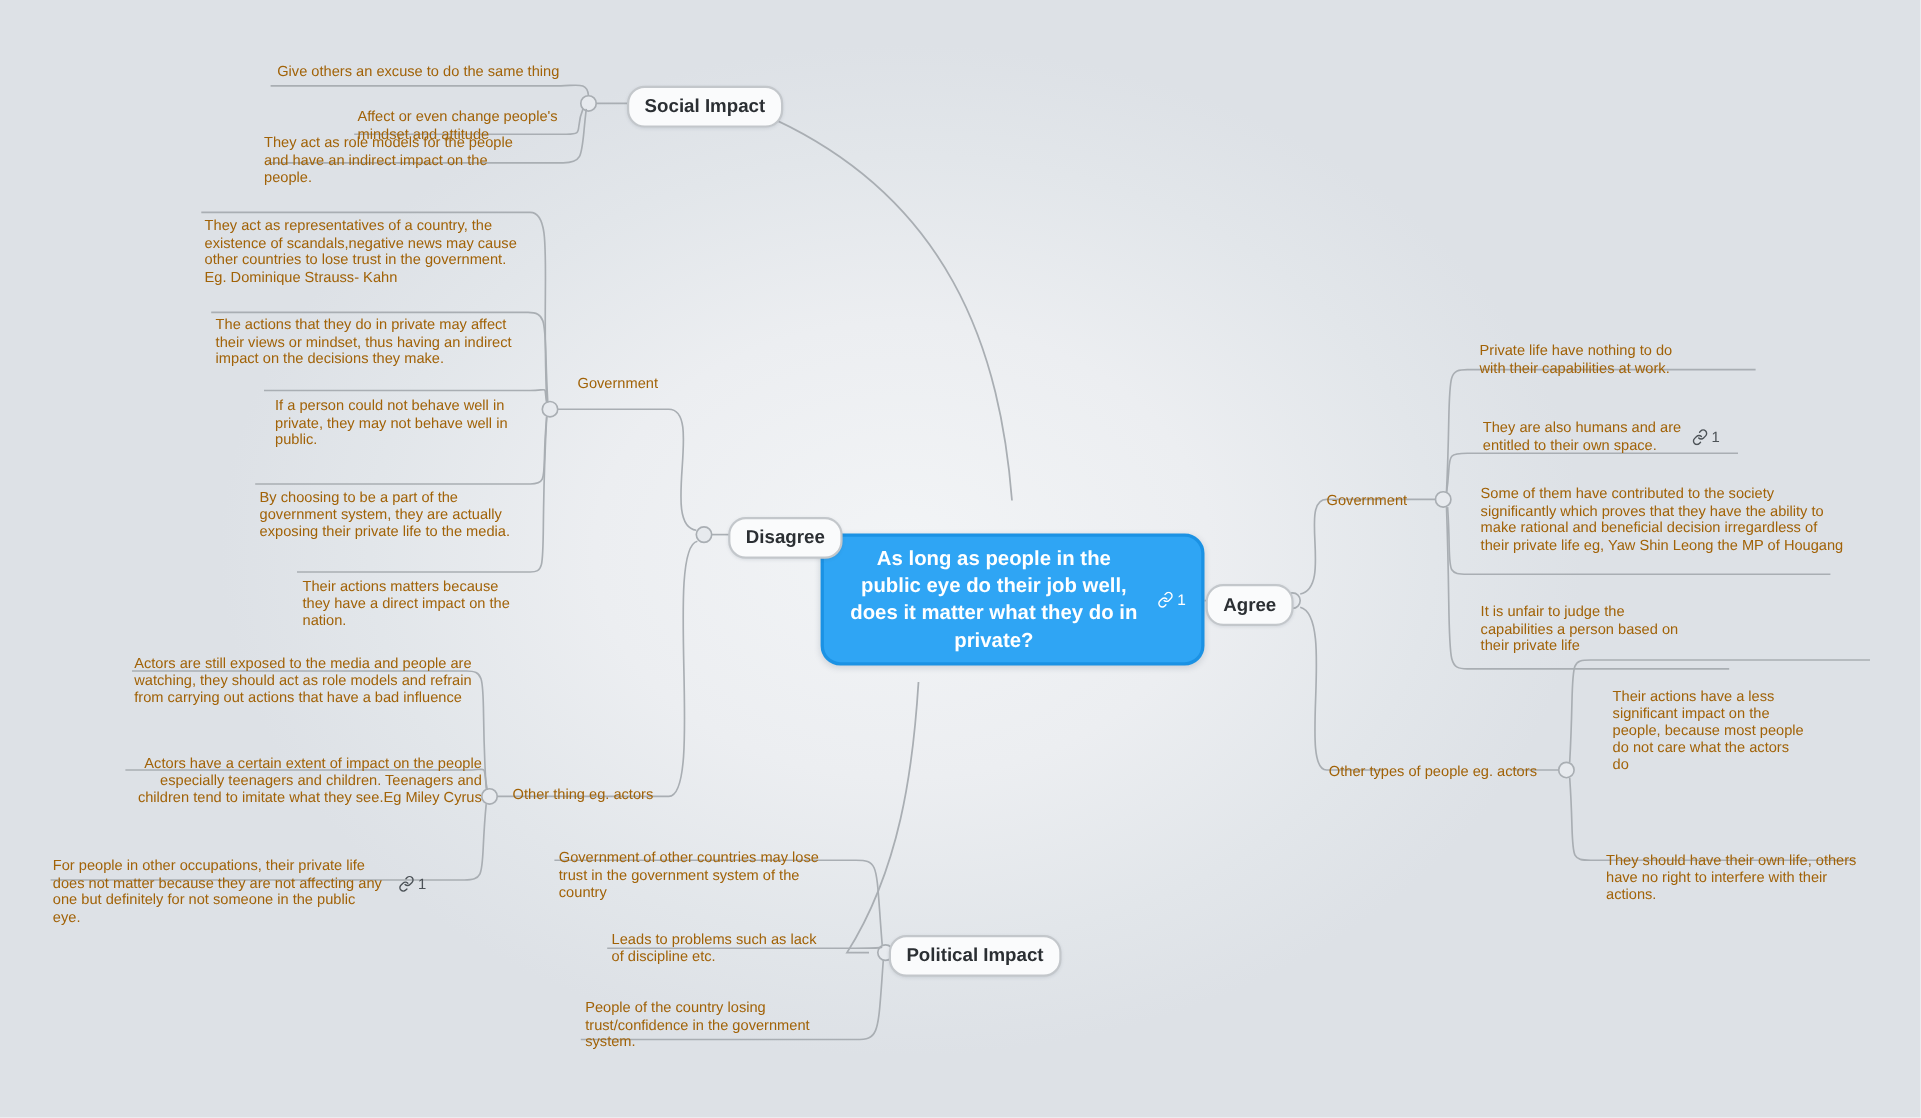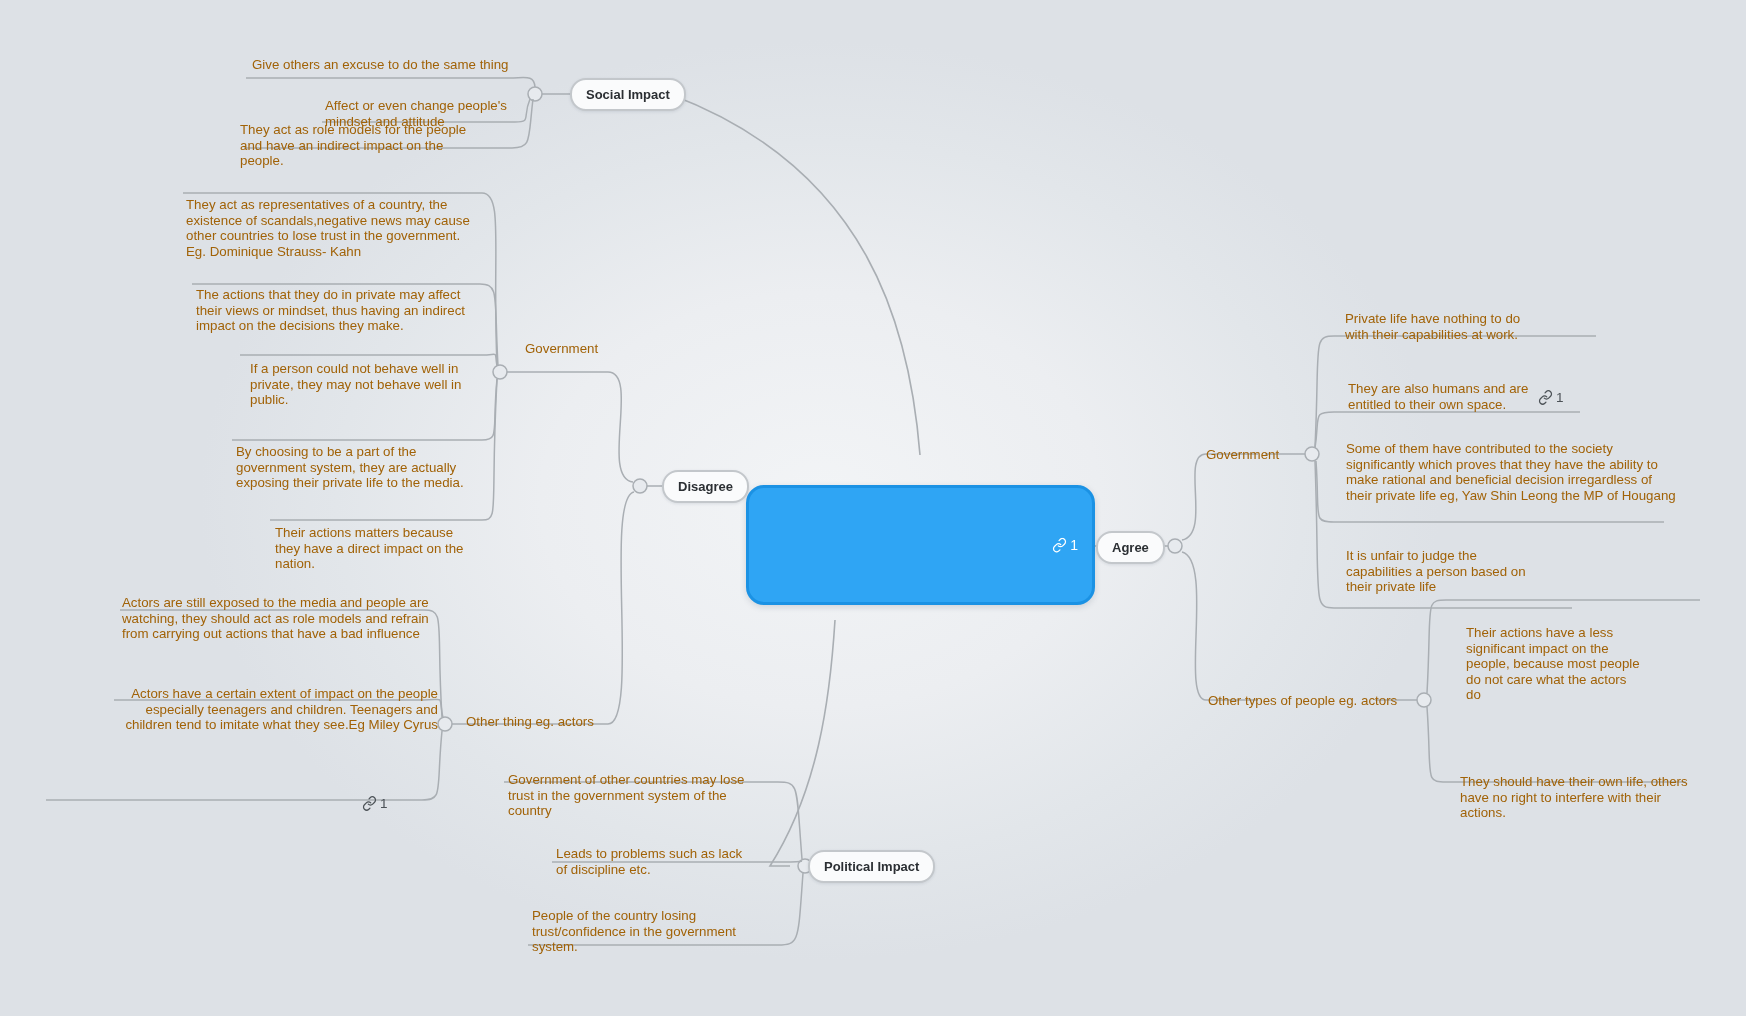--- a/index.html
+++ b/index.html
@@ -52,21 +52,21 @@
     box-shadow: 0 2px 6px rgba(60,80,100,0.18);
   }
 
   
   .pill-node {
     background: #fafbfc;
     border: 2.5px solid #c3c7cb;
     border-radius: 16px;
     color: #2b2f33;
     font-weight: bold;
-    font-size: 13px;
+    font-size: 17px;
     display: flex;
     align-items: center;
     justify-content: center;
     padding: 7px 14px;
     box-shadow: 0 1px 3px rgba(80,95,110,0.14);
     white-space: nowrap;
   }
 
   
   .text-node {
@@ -166,20 +166,21 @@
       <path d="M 1315,461 C 1320,600 1312,608 1334,608 L 1572,608"></path>
 
       <circle cx="1424" cy="700" r="7" fill="#e7eaee" stroke="#a9aeb3" stroke-width="1.5"></circle>
       <path d="M 1375,700 L 1417,700"></path>
       <path d="M 1427,693 C 1432,604 1424,600 1446,600 L 1700,600"></path>
       <path d="M 1427,707 C 1432,778 1424,782 1446,782 L 1686,782"></path>
     </g>
   </svg>
 
   <div class="node root-node" style="left:746px; top:485px; width:349px; height:120px;">
+    <span>As long as people in the public eye do their job well, does it matter what they do in private?</span>
     <span class="root-link">
       <svg width="15" height="15" viewBox="0 0 24 24" fill="none" stroke="currentColor" stroke-width="2" stroke-linecap="round">
         <path d="M10 13a5 5 0 0 0 7.1 0l3-3a5 5 0 0 0-7.1-7.1l-1.7 1.7"></path>
         <path d="M14 11a5 5 0 0 0-7.1 0l-3 3a5 5 0 0 0 7.1 7.1l1.7-1.7"></path>
       </svg>
       <span>1</span>
     </span>
   </div>
 
   <div class="node pill-node" style="left:570px; top:78px;">
@@ -207,20 +208,21 @@
   <div class="node text-node" style="left:236px; top:444px; width:232px;">By choosing to be a part of the government system, they are actually exposing their private life to the media.</div>
 
   <div class="node text-node" style="left:275px; top:525px; width:205px;">Their actions matters because they have a direct impact on the nation.</div>
 
   <div class="node text-node" style="left:466px; top:714px; width:190px;">Other thing eg. actors</div>
 
   <div class="node text-node" style="left:122px; top:595px; width:335px;">Actors are still exposed to the media and people are watching, they should act as role models and refrain from carrying out actions that have a bad influence</div>
 
   <div class="node text-node" style="left:118px; top:686px; width:320px;text-align:right;">Actors have a certain extent of impact on the people especially teenagers and children. Teenagers and children tend to imitate what they see.Eg Miley Cyrus</div>
 
+  <div class="node text-node" style="left:48px; top:779px; width:300px;">For people in other occupations, their private life does not matter because they are not affecting any one but definitely for not someone in the public eye.</div>
 
   <div class="node node-link" style="left:362px; top:796px;">
     <svg width="15" height="15" viewBox="0 0 24 24" fill="none" stroke="currentColor" stroke-width="2" stroke-linecap="round">
       <path d="M10 13a5 5 0 0 0 7.1 0l3-3a5 5 0 0 0-7.1-7.1l-1.7 1.7"></path>
       <path d="M14 11a5 5 0 0 0-7.1 0l-3 3a5 5 0 0 0 7.1 7.1l1.7-1.7"></path>
     </svg>
     <span>1</span>
   </div>
 
   <div class="node pill-node" style="left:808px; top:850px;">

